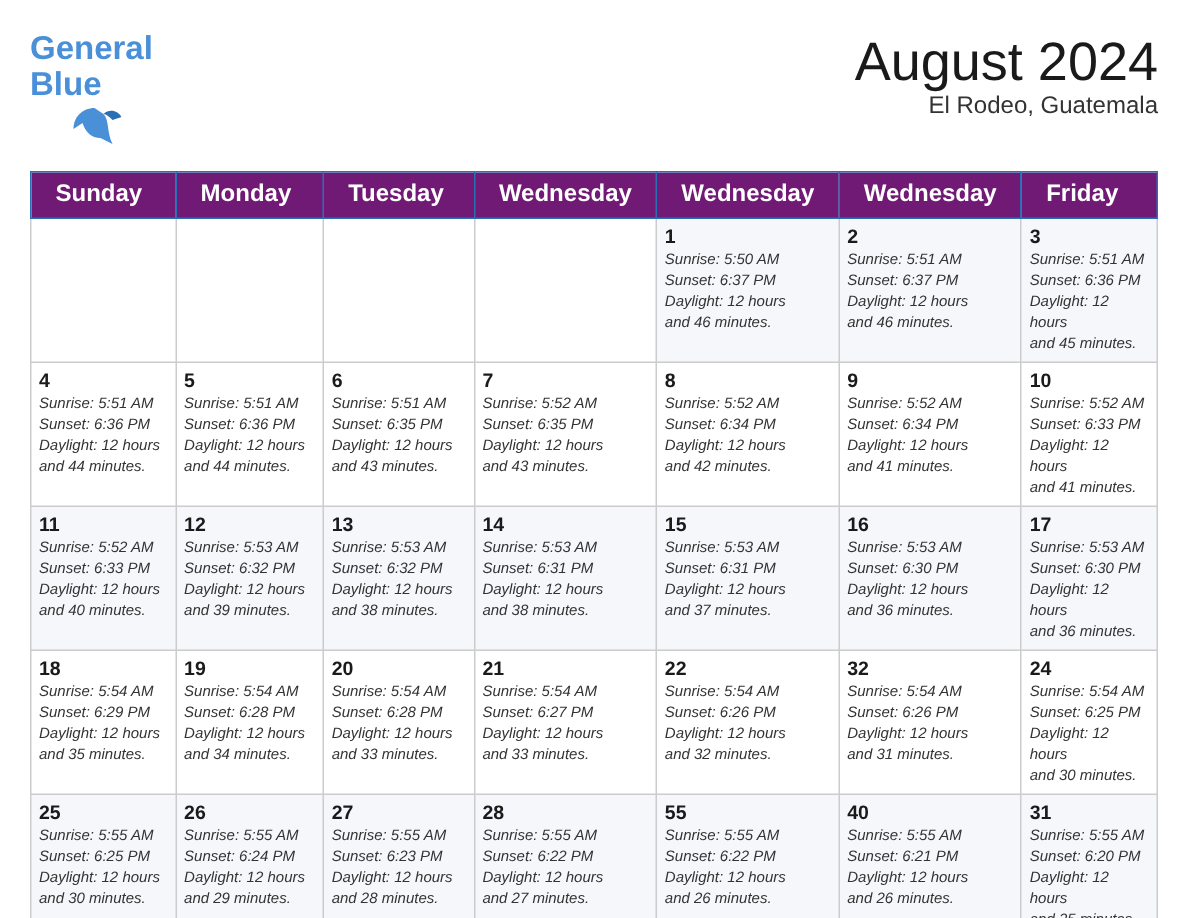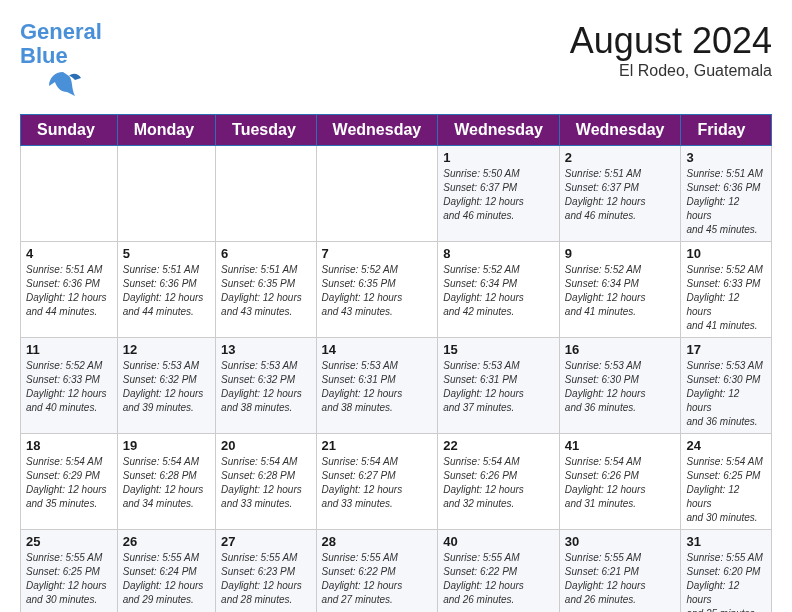--- a/index.html
+++ b/index.html
@@ -224,21 +224,21 @@
         </td>
         <td>
           <span class="day-number">21</span>
           <div class="day-info">Sunrise: 5:54 AM<br>Sunset: 6:27 PM<br>Daylight: 12 hours<br>and 33 minutes.</div>
         </td>
         <td>
           <span class="day-number">22</span>
           <div class="day-info">Sunrise: 5:54 AM<br>Sunset: 6:26 PM<br>Daylight: 12 hours<br>and 32 minutes.</div>
         </td>
         <td>
-          <span class="day-number">41</span>
+          <span class="day-number">32</span>
           <div class="day-info">Sunrise: 5:54 AM<br>Sunset: 6:26 PM<br>Daylight: 12 hours<br>and 31 minutes.</div>
         </td>
         <td>
           <span class="day-number">24</span>
           <div class="day-info">Sunrise: 5:54 AM<br>Sunset: 6:25 PM<br>Daylight: 12 hours<br>and 30 minutes.</div>
         </td>
       </tr>
       <tr>
         <td>
           <span class="day-number">25</span>
@@ -250,25 +250,25 @@
         </td>
         <td>
           <span class="day-number">27</span>
           <div class="day-info">Sunrise: 5:55 AM<br>Sunset: 6:23 PM<br>Daylight: 12 hours<br>and 28 minutes.</div>
         </td>
         <td>
           <span class="day-number">28</span>
           <div class="day-info">Sunrise: 5:55 AM<br>Sunset: 6:22 PM<br>Daylight: 12 hours<br>and 27 minutes.</div>
         </td>
         <td>
+          <span class="day-number">55</span>
+          <div class="day-info">Sunrise: 5:55 AM<br>Sunset: 6:22 PM<br>Daylight: 12 hours<br>and 26 minutes.</div>
+        </td>
+        <td>
           <span class="day-number">40</span>
-          <div class="day-info">Sunrise: 5:55 AM<br>Sunset: 6:22 PM<br>Daylight: 12 hours<br>and 26 minutes.</div>
-        </td>
-        <td>
-          <span class="day-number">30</span>
           <div class="day-info">Sunrise: 5:55 AM<br>Sunset: 6:21 PM<br>Daylight: 12 hours<br>and 26 minutes.</div>
         </td>
         <td>
           <span class="day-number">31</span>
           <div class="day-info">Sunrise: 5:55 AM<br>Sunset: 6:20 PM<br>Daylight: 12 hours<br>and 25 minutes.</div>
         </td>
       </tr>
     </tbody>
 </table>
 

